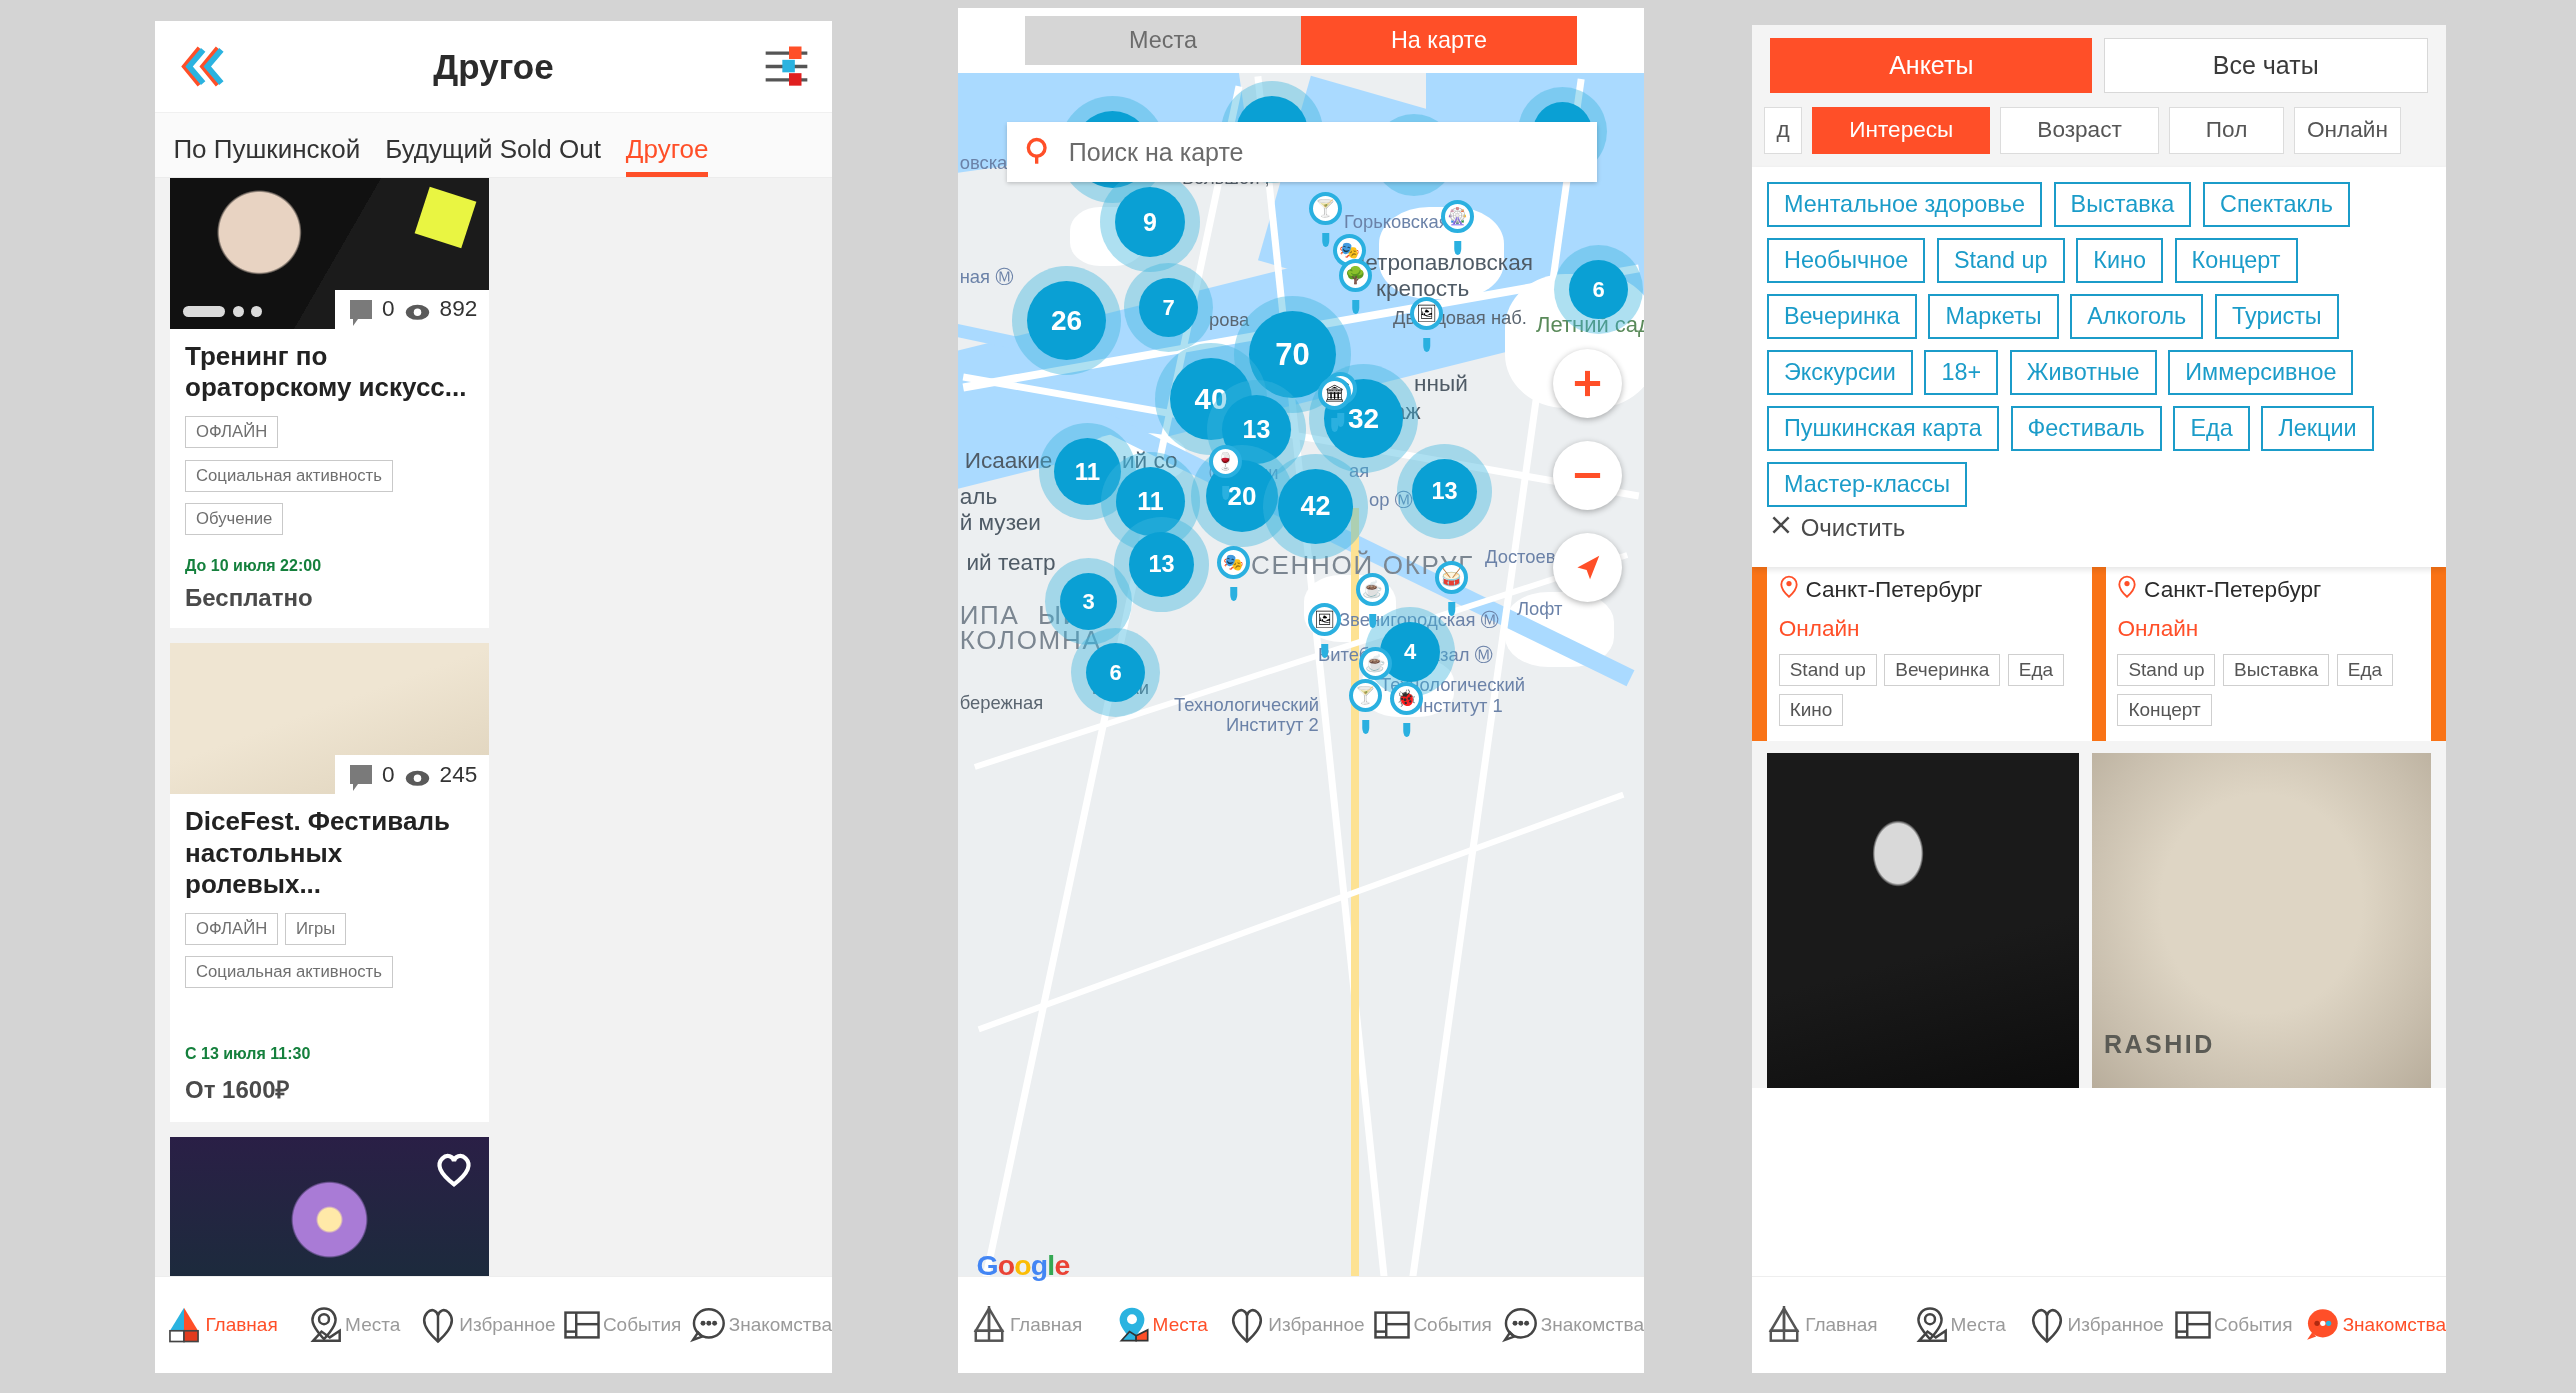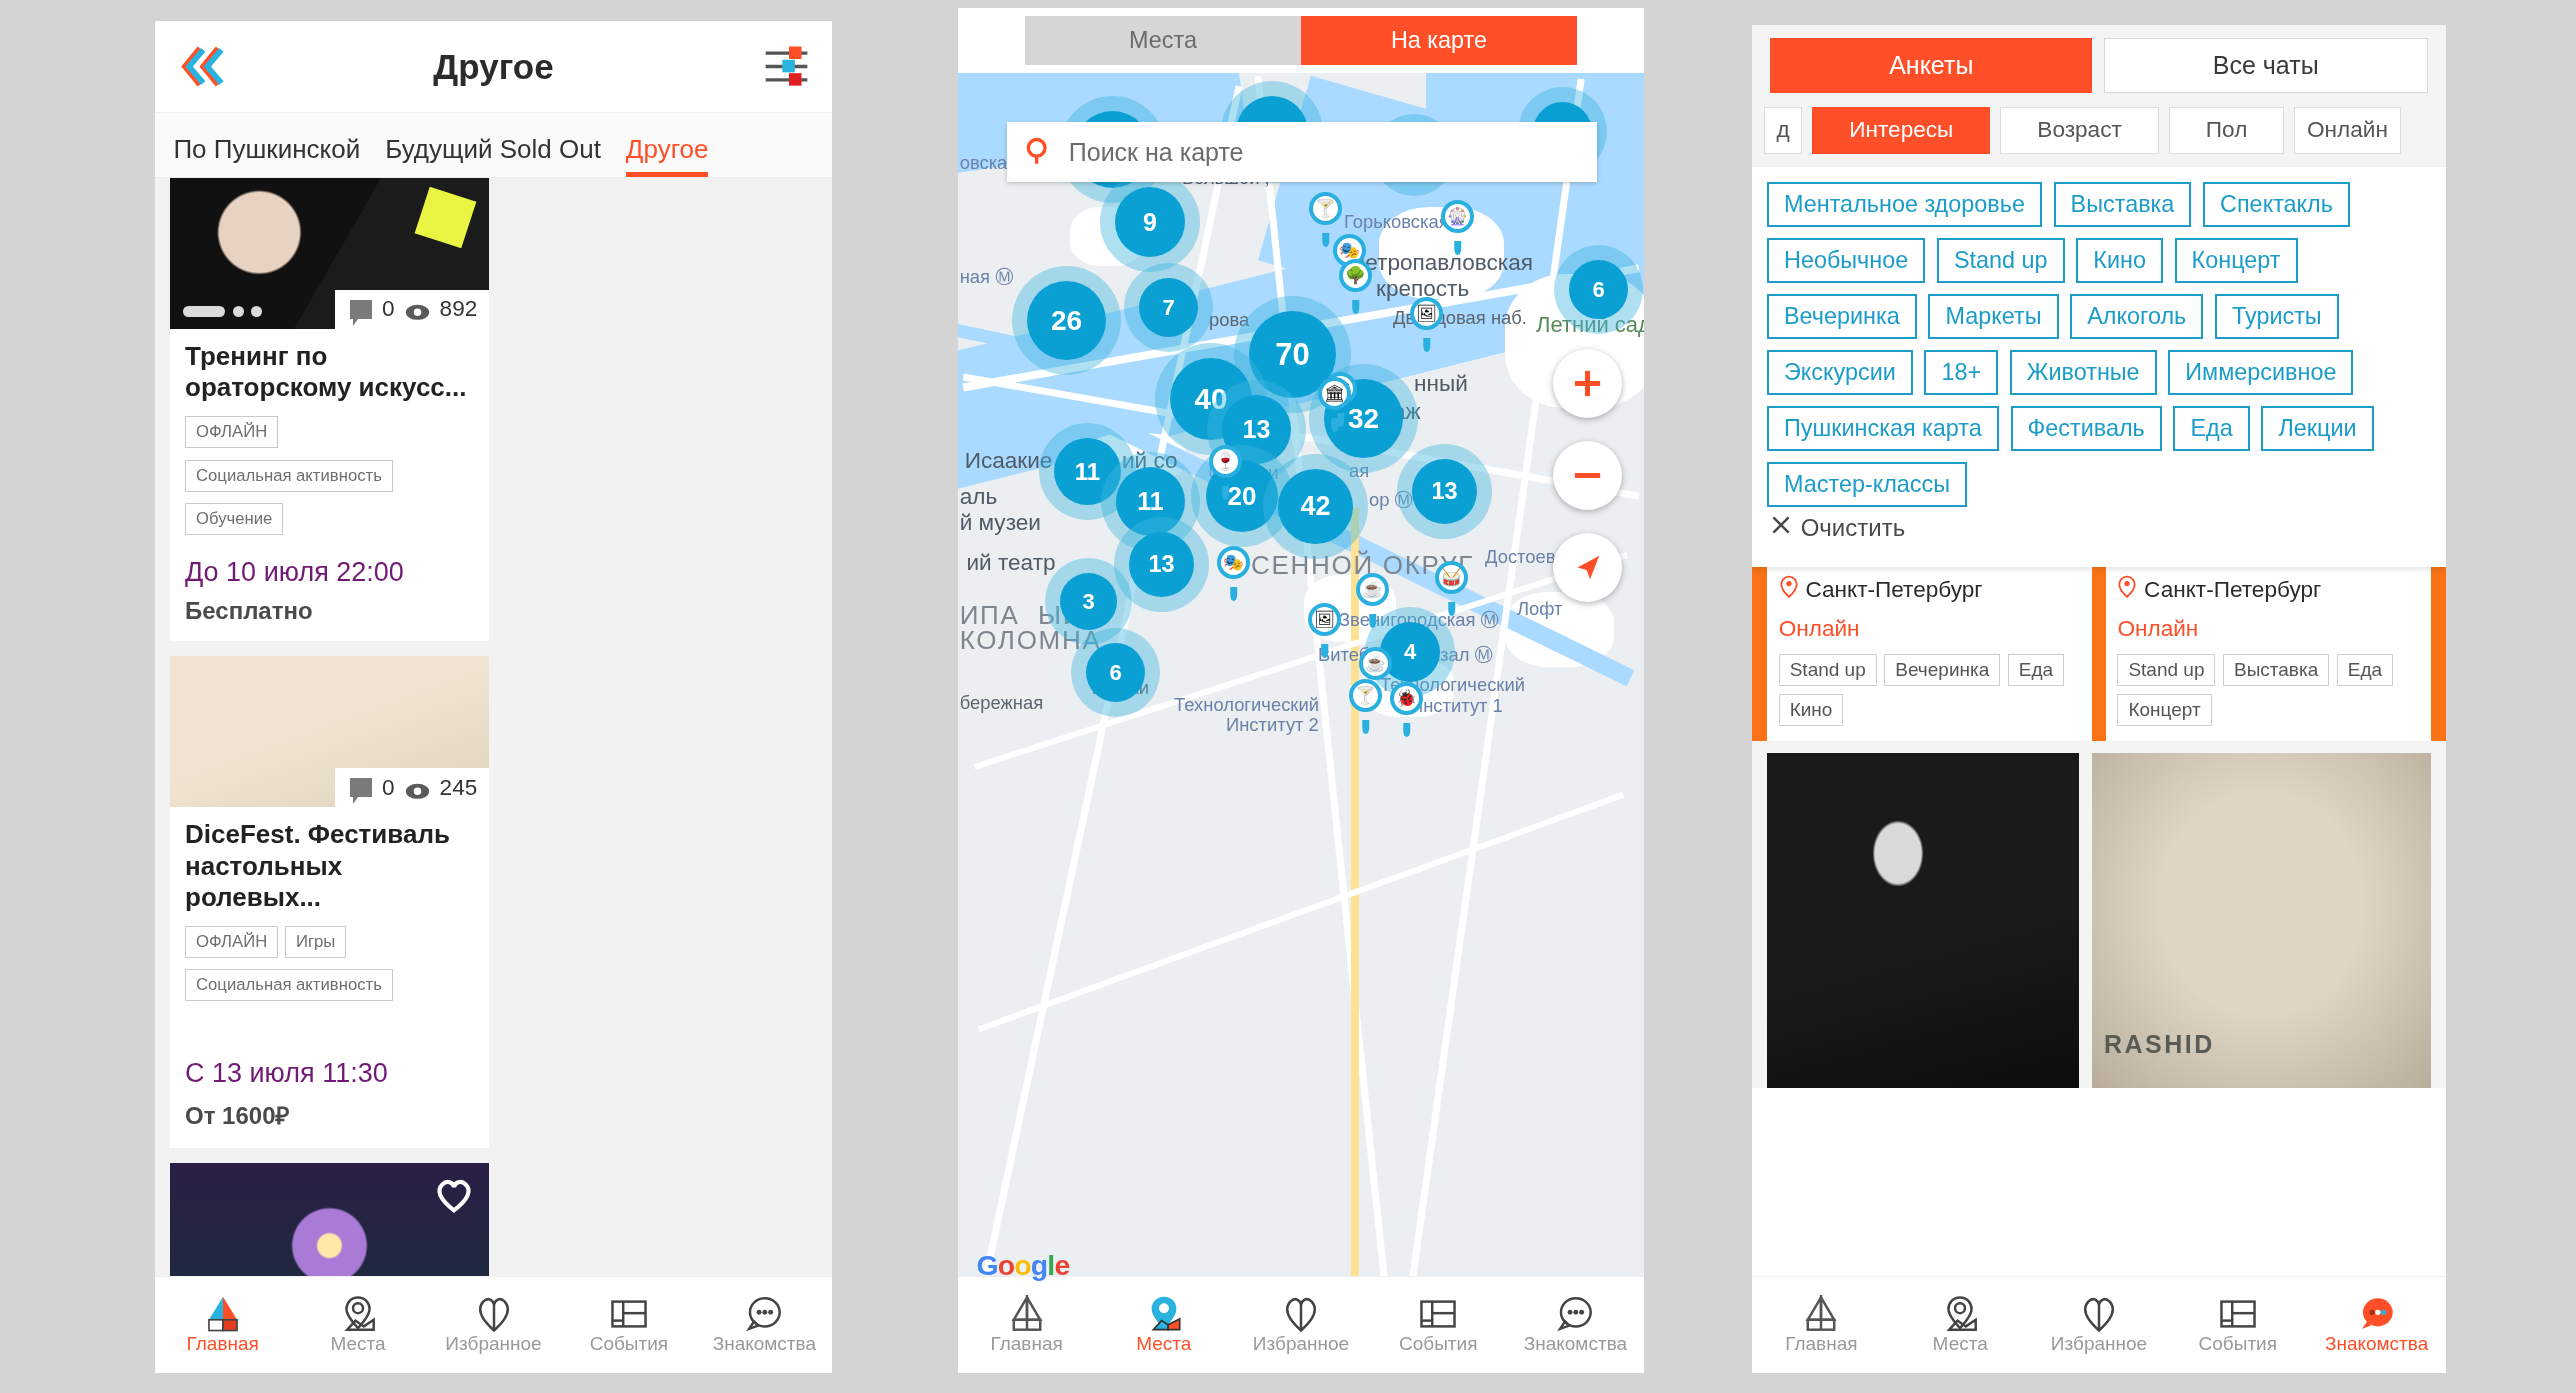--- a/index.html
+++ b/index.html
@@ -67,21 +67,21 @@
     content:""; position:absolute; left:3.3px; top:18.4px; border-left:5.9px solid #7a7a7a;
     border-bottom:7.5px solid transparent; }
   .ico-eye { width:25px; height:16.7px; position:relative; display:inline-block; }
   .ev-body { padding: 11.7px 15px 16.7px 15px; }
   .ev-title { font-size:26px; font-weight:bold; color:#222; line-height:1.22; }
   .ev-tags { margin-top:11.7px; display:flex; flex-wrap:wrap; gap:6.7px; }
   .ev-tag {
     border:0.8px solid #c9c9c9; color:#6f6f6f; font-size:16.7px;
     padding:5px 10px; white-space:nowrap; background:#fff;
   }
-  .ev-when { margin-top:22px; font-size:27px; color:#701a75; }
+  .ev-when { margin-top:22px; font-size:16px; color:#15803d;font-weight:bold; }
   .ev-price { margin-top:8.4px; font-size:24px; font-weight:bold; color:#4a4a4a; }
   .heart-btn {
     position:absolute; right:15px; top:13.4px; width:40px; height:37px; cursor:pointer;
   }
   .dots { position:absolute; left:13.4px; bottom:11.7px; display:flex; gap:7.5px; align-items:center; }
   .dots i { width:11px; height:11px; border-radius:50%; background:rgba(255,255,255,.85); display:block; }
   .dots i.wide { width:42px; border-radius:5.9px; }
 
   
   .art-speaker{background:
@@ -201,21 +201,21 @@
       radial-gradient(ellipse at 50% 45%, #ded5c4 0 42%, #c9bfae 75%, #b8ad9b 100%); padding-left: 27px; }
   .photo-toon .tooncap { position:absolute; left:11.7px; bottom:28.4px; color:#5b5b55;
       font-size:25px; font-weight:bold; letter-spacing:2.5px; }
 
   
   .tabbar {
     position:absolute; left:0; right:0; bottom:0; height:97px; background:#fff;
     display:flex; align-items:center; border-top:0.8px solid #eee;
   }
   .tabitem {
-    flex:1; display:flex; flex-direction:column; align-items:center; justify-content:center;
+    flex:1; display:flex; align-items:center; justify-content:center;
     gap:0; cursor:pointer;
   }
   .tabitem .lbl { font-size:19px; color:#9a9a9a; }
   .tabitem.active .lbl { color:#ff4f28; }
   .tabicon { width:42px; height:38px; position:relative; }
 </style>
 </head>
 <body>
 
 <div class="stage">

